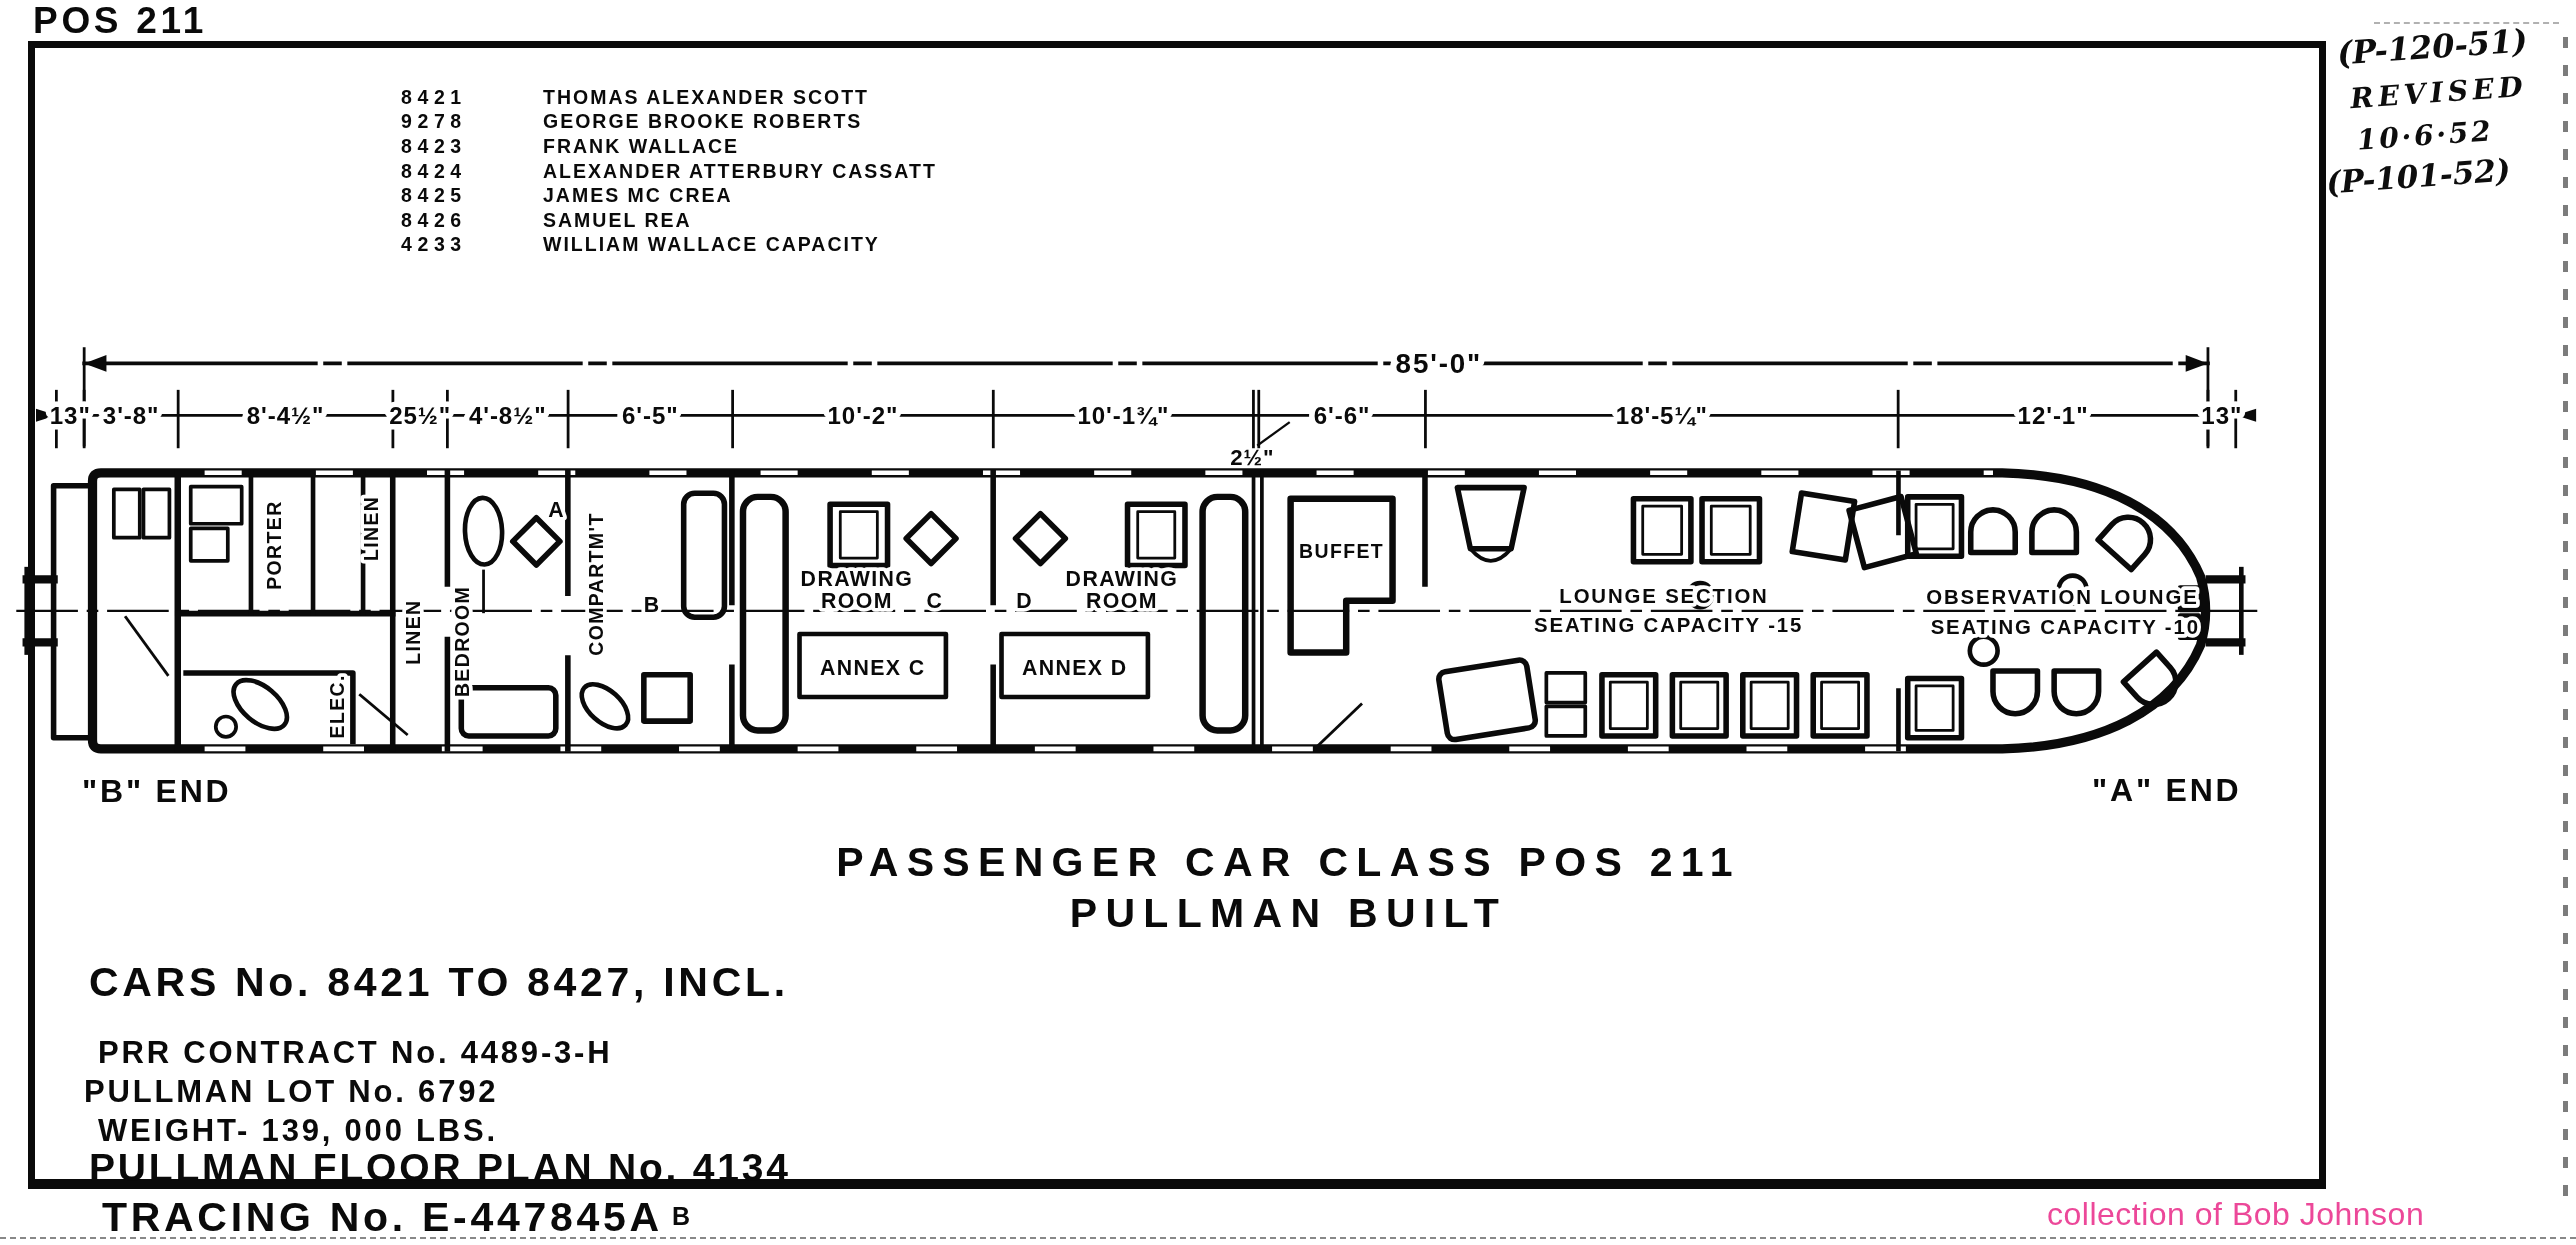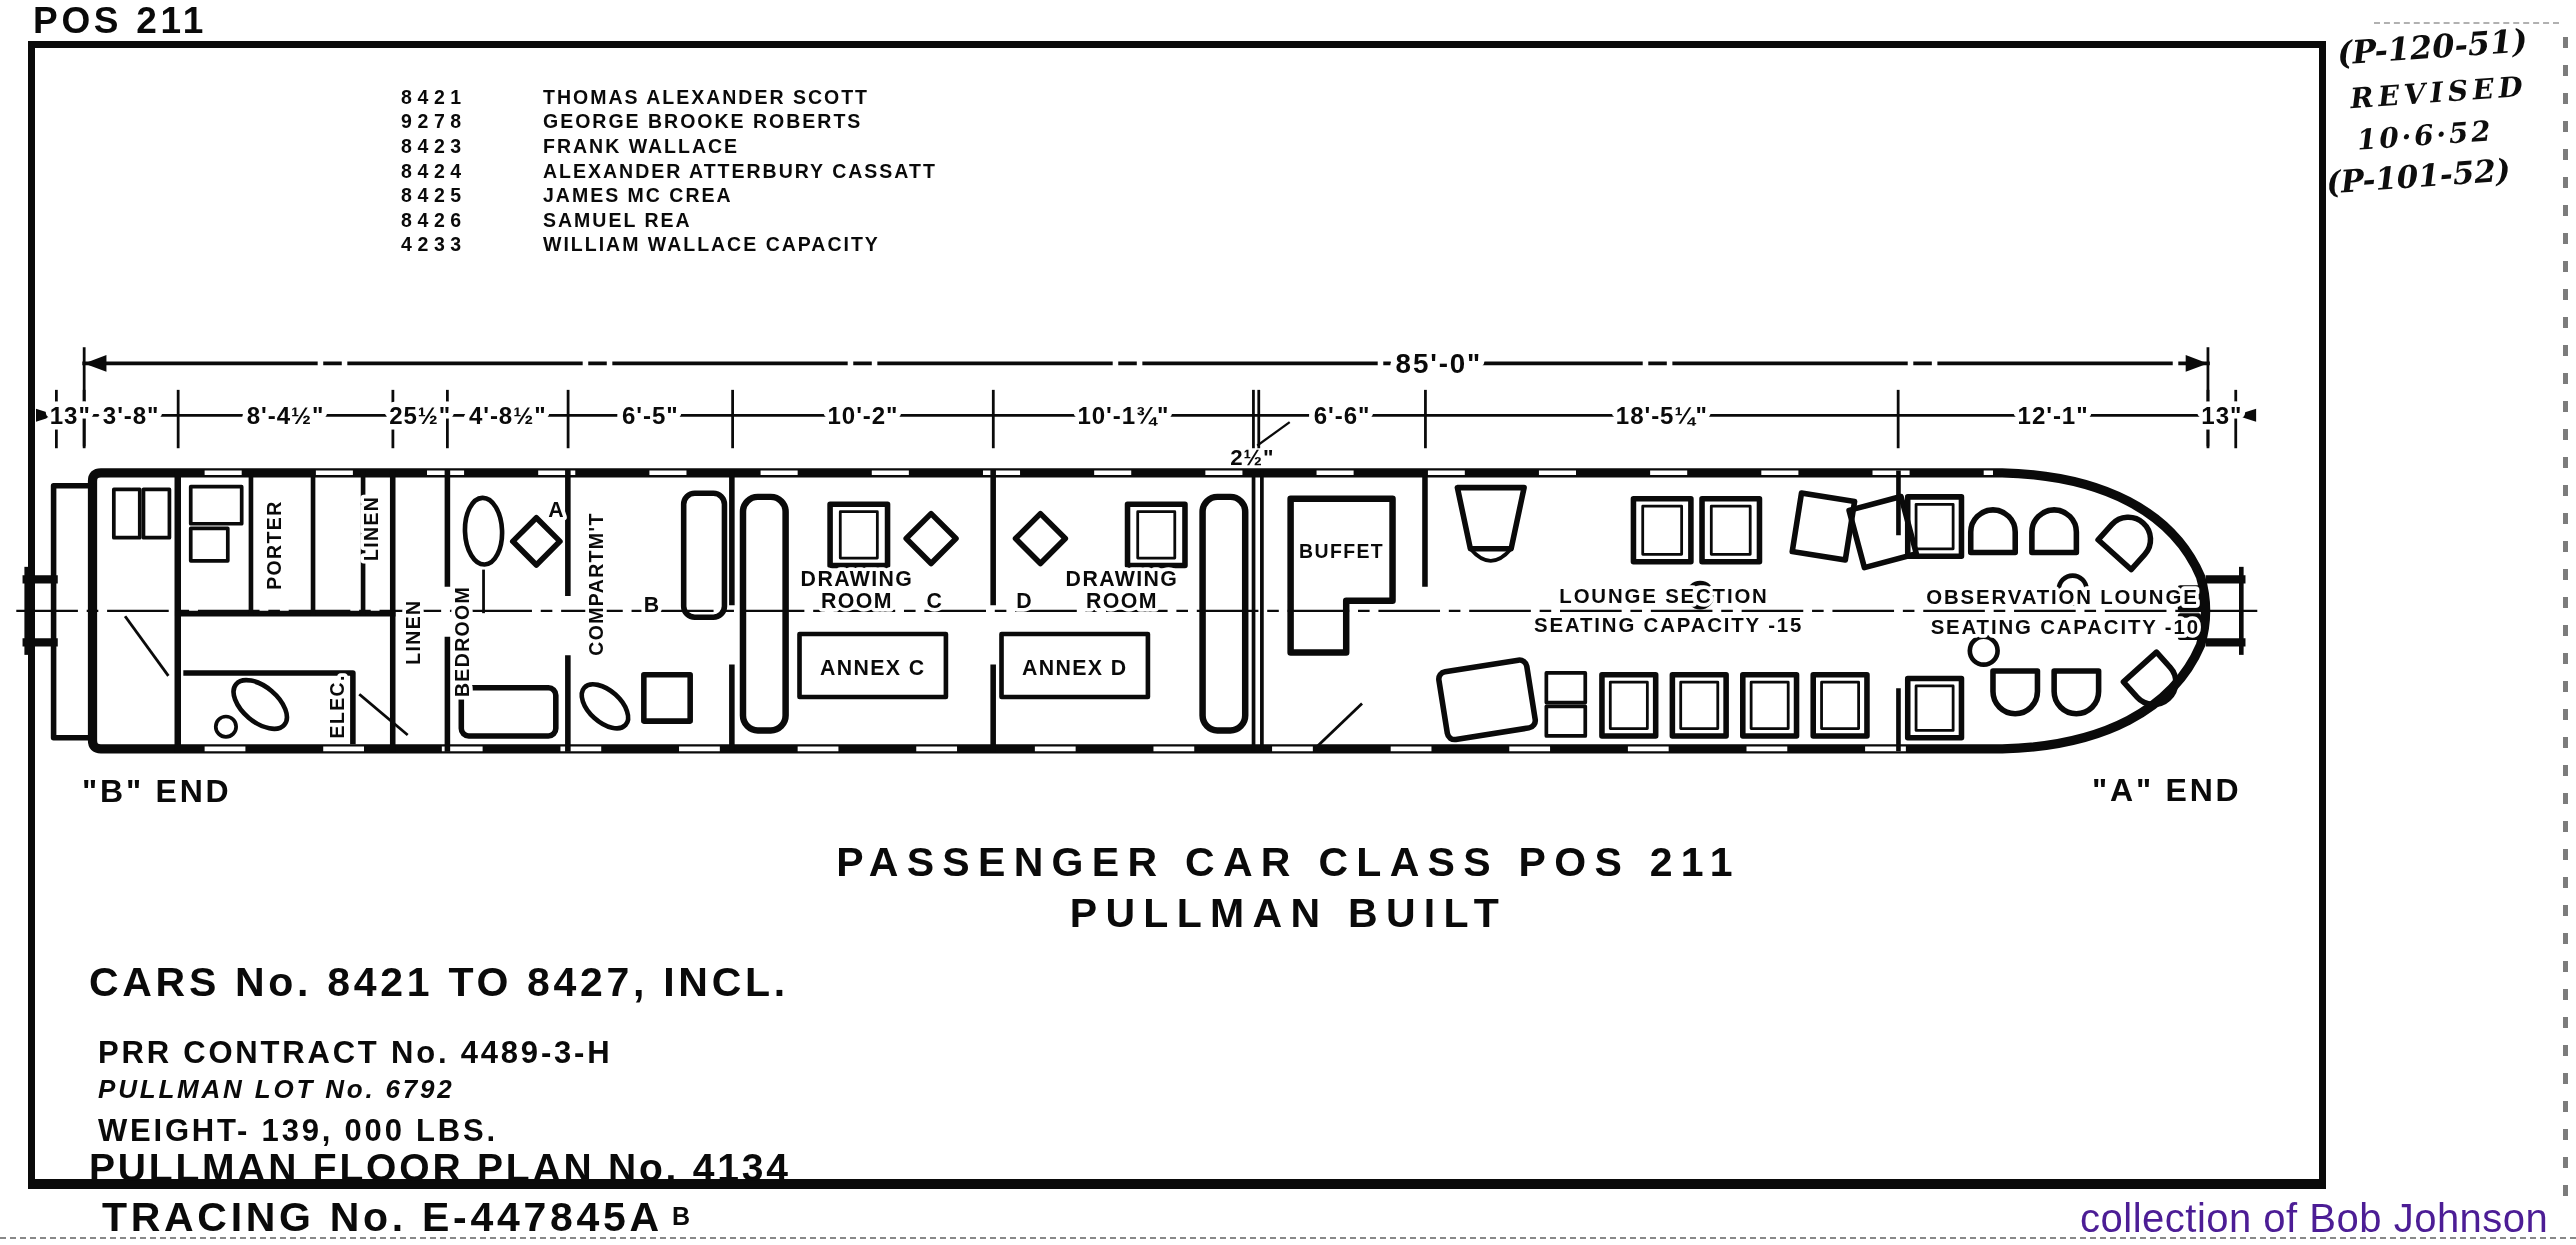--- a/index.html
+++ b/index.html
@@ -58,27 +58,27 @@
   
   .title-block{left:315px;top:812px;width:1947px;text-align:center;}
   .title-block div{font-weight:bold;white-space:nowrap;}
   .tb1{font-size:41px;letter-spacing:8.3px;margin-top:27px;}
   .tb2{font-size:41px;letter-spacing:5.6px;margin-top:3.7px;}
   .tb3{font-size:41px;letter-spacing:8.3px;margin-top:3.7px;}
   
   .info{font-weight:bold;white-space:nowrap;}
   .cars-line{left:89px;top:959px;font-size:41px;letter-spacing:3.7px;}
   .contract-line{left:98px;top:1035px;font-size:31px;letter-spacing:2.8px;}
-  .lot-line{left:98px;top:1074px;font-size:26px;letter-spacing:2.8px;font-style:italic;}
+  .lot-line{left:84px;top:1074px;font-size:31px;letter-spacing:2.8px;}
   .weight-line{left:98px;top:1113px;font-size:31px;letter-spacing:2.8px;}
   .fp-line{left:89px;top:1146px;font-size:39px;letter-spacing:2.8px;}
   .tracing-line{left:102px;top:1194px;font-size:41px;letter-spacing:3.7px;}
   .tracing-line .suffix{font-size:25px;letter-spacing:0.9px;vertical-align:5.6px;margin-left:9.3px;}
   
-  .credit{left:2047px;top:1196px;font-size:40px;color:#4c1d95;font-weight:400;letter-spacing:0.5px;margin-left:33px;}
+  .credit{left:2047px;top:1196px;font-size:32px;color:#ec4899;font-weight:400;letter-spacing:0.5px;}
   
   .noise-bottom{left:0;top:1237px;width:2576px;border-top:2.8px dashed #4a4a4a;opacity:.65;}
   .noise-right{left:2563px;top:37px;width:4.6px;height:1168px;opacity:.55;
     background:repeating-linear-gradient(#111 0 11px,transparent 11px 28px);}
   .noise-top{left:2374px;top:22px;width:185px;border-top:2.8px dashed #666;opacity:.5;}
 </style>
 </head>
 <body>
 
 <div class="frame"></div>

